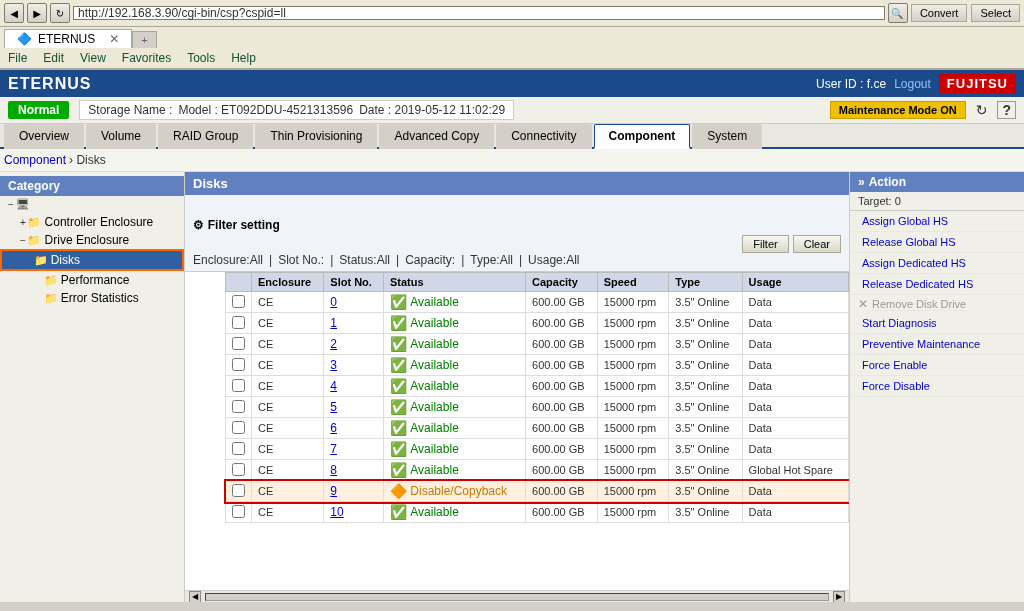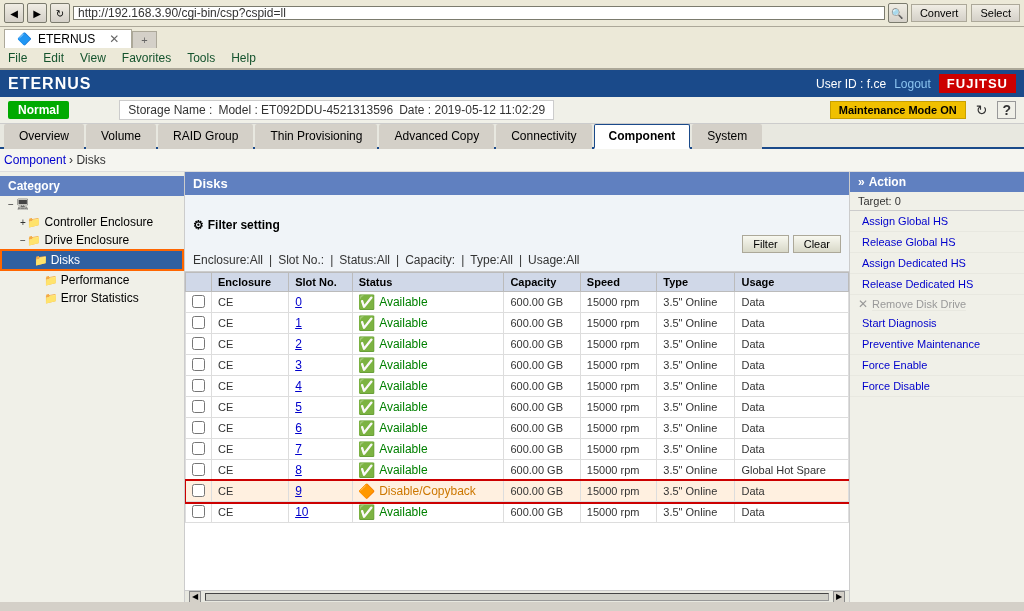--- a/index.html
+++ b/index.html
@@ -23,21 +23,21 @@
     .app { background: white; }
     .app-header { background: #1a4a8a; display: flex; align-items: center; justify-content: space-between; padding: 4px 8px; }
     .app-logo { color: white; font-size: 16px; font-weight: bold; letter-spacing: 1px; }
     .app-header-right { display: flex; align-items: center; gap: 8px; color: white; font-size: 11px; }
     .app-header-right a { color: #8bc4f0; text-decoration: none; }
     .fujitsu-logo { background: #cc0000; color: white; padding: 2px 8px; font-size: 13px; font-weight: bold; letter-spacing: 1px; }
 
     
     .status-bar { display: flex; align-items: center; padding: 3px 8px; background: #f0f0e8; border-bottom: 1px solid #ccc; gap: 10px; }
     .status-normal { background: #00aa00; color: white; padding: 2px 10px; font-weight: bold; font-size: 12px; border-radius: 2px; }
-    .storage-info { display: flex; align-items: center; gap: 6px; font-size: 11px; color: #333; border: 1px solid #ccc; padding: 2px 8px; background: white; margin-left: 40px; }
+    .storage-info { display: flex; align-items: center; gap: 6px; font-size: 11px; color: #333; border: 1px solid #ccc; padding: 2px 8px; background: white; }
     .maintenance-btn { background: #f0c000; border: 1px solid #c8a000; padding: 2px 8px; font-size: 11px; font-weight: bold; cursor: pointer; margin-left: auto; }
     .refresh-btn { cursor: pointer; font-size: 14px; color: #333; }
     .help-btn { cursor: pointer; font-size: 14px; font-weight: bold; color: #333; border: 1px solid #999; padding: 0 4px; }
 
     
     .nav-tabs { display: flex; background: #e8e8e0; border-bottom: 2px solid #1a4a8a; padding: 0 4px; }
     .nav-tab { padding: 4px 14px; font-size: 12px; cursor: pointer; border: 1px solid transparent; margin-bottom: -2px; background: #d4d0c8; margin-right: 2px; border-radius: 2px 2px 0 0; }
     .nav-tab.active { background: white; border: 1px solid #1a4a8a; border-bottom: 2px solid white; color: #000; font-weight: bold; }
 
     
@@ -73,21 +73,21 @@
     .filter-btn { padding: 2px 10px; font-size: 11px; background: linear-gradient(to bottom, #f8f8f0, #d8d8c8); border: 1px solid #aca899; cursor: pointer; margin-top: 36px; }
     .filter-row { display: flex; align-items: center; justify-content: space-between; }
 
     
     .pagination { padding: 3px 8px; font-size: 11px; color: #333; display: flex; align-items: center; gap: 6px; border-bottom: 1px solid #ddd; background: white; }
     .page-input { width: 30px; border: 1px solid #999; text-align: center; font-size: 11px; }
     .page-nav { color: #0000cc; cursor: pointer; text-decoration: none; }
     .go-btn { padding: 1px 6px; font-size: 11px; background: linear-gradient(to bottom, #f8f8f0, #d8d8c8); border: 1px solid #aca899; cursor: pointer; }
 
     
-    .table-container { overflow-y: auto; flex: 1; position: relative; }
+    .table-container { overflow-y: auto; flex: 1; position: relative; padding-left: 40px; }
     .disk-table { width: 100%; border-collapse: collapse; }
     .disk-table th { background: #d0d8e8; border: 1px solid #bbb; padding: 3px 6px; text-align: left; font-size: 11px; font-weight: bold; position: sticky; top: 0; }
     .disk-table td { border: 1px solid #ddd; padding: 2px 6px; font-size: 11px; color: #333; }
     .disk-table tr.highlighted td { background: #fff0e0; }
     .disk-table tr.highlighted { outline: 2px solid #cc0000; }
     .check-col { width: 20px; text-align: center; }
     .status-available { color: green; display: flex; align-items: center; gap: 3px; }
     .status-rebuild { color: #cc7700; display: flex; align-items: center; gap: 3px; }
     .status-dot-green { color: green; font-size: 14px; }
     .status-dot-orange { color: #cc7700; font-size: 14px; }

